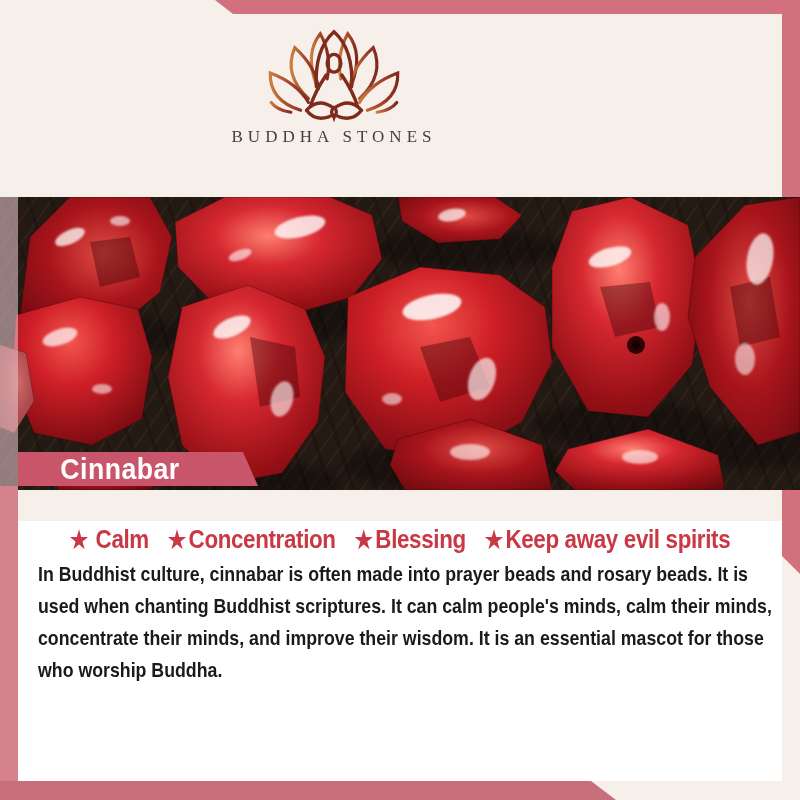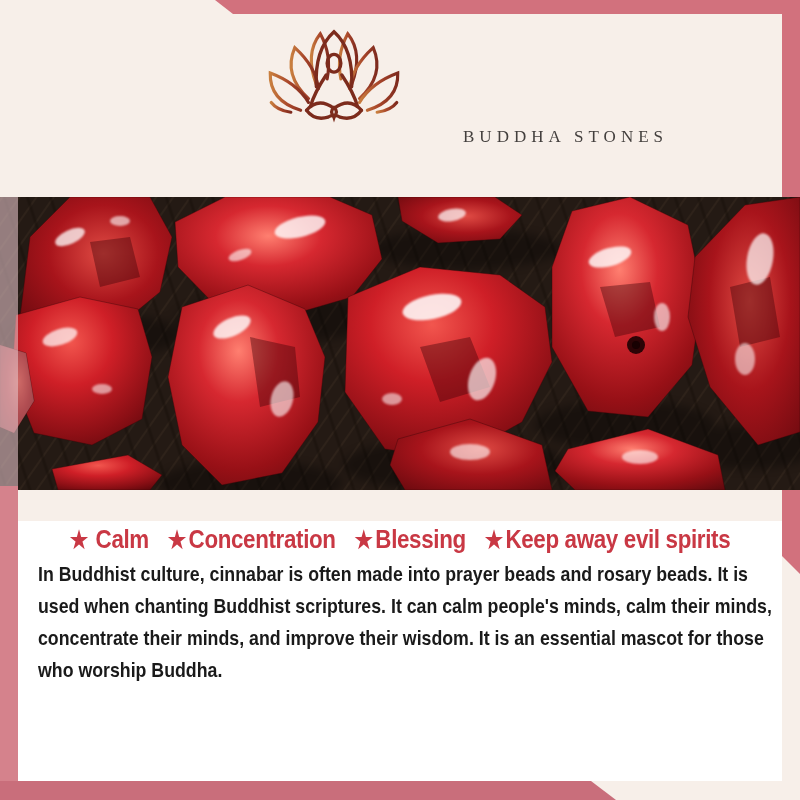--- a/index.html
+++ b/index.html
@@ -16,21 +16,21 @@
     background:var(--band-pink,#d2717d);
     clip-path:polygon(0 0,100% 0,100% 100%,0 542px);}
   .left-fade{position:absolute;left:0;top:197px;width:18px;height:289px;
     background:rgba(231,199,203,.58);}
   .left-strip{position:absolute;left:0;top:486px;width:18px;height:296px;
     background:var(--left-strip-pink,#d5828c);}
   .bottom-band{position:absolute;left:0;top:781px;width:616px;height:19px;
     background:var(--bottom-band-pink,#c96e7b);
     clip-path:polygon(0 0,591px 0,616px 19px,0 19px);}
   
-  .brand{position:absolute;left:0;top:24px;width:668px;text-align:right;}
+  .brand{position:absolute;left:0;top:24px;width:668px;text-align:center;}
   .brand svg{display:block;margin:0 auto;}
   .brand-name{display:block;margin-top:1px;font-family:"Liberation Serif",serif;
     font-size:17px;letter-spacing:5px;color:var(--brand-text,#433f3d);}
   
   .banner{position:absolute;left:165px;top:140px;width:470px;height:53px;
     background:var(--banner-bg,#fbf6f2);display:flex;align-items:center;justify-content:center;}
   .section-title{font-size:40px;font-weight:700;color:var(--title-red,#c24d60);
     white-space:nowrap;letter-spacing:-.5px;transform:scaleX(.85);}
   
   .photo{position:absolute;left:0;top:197px;width:800px;height:293px;}
@@ -190,20 +190,23 @@
         <ellipse cx="640" cy="260" rx="18" ry="7" opacity="0.6"></ellipse>
         <ellipse cx="452" cy="18" rx="14" ry="6" opacity="0.7" transform="rotate(-10 452 18)"></ellipse>
         <ellipse cx="120" cy="24" rx="10" ry="5" opacity="0.6"></ellipse>
       </g>
     </svg>
   </div>
 
   <div class="left-fade"></div>
   <div class="left-strip"></div>
 
+  <div class="ribbon">
+    <span class="ribbon-label">Cinnabar</span>
+  </div>
 
   <div class="content-panel"></div>
 
   <div class="features">
     <span class="feature-item">
       <span class="star">★</span>
       <span>Calm</span>
     </span>
     <span class="feature-item">
       <span class="star">★</span>

